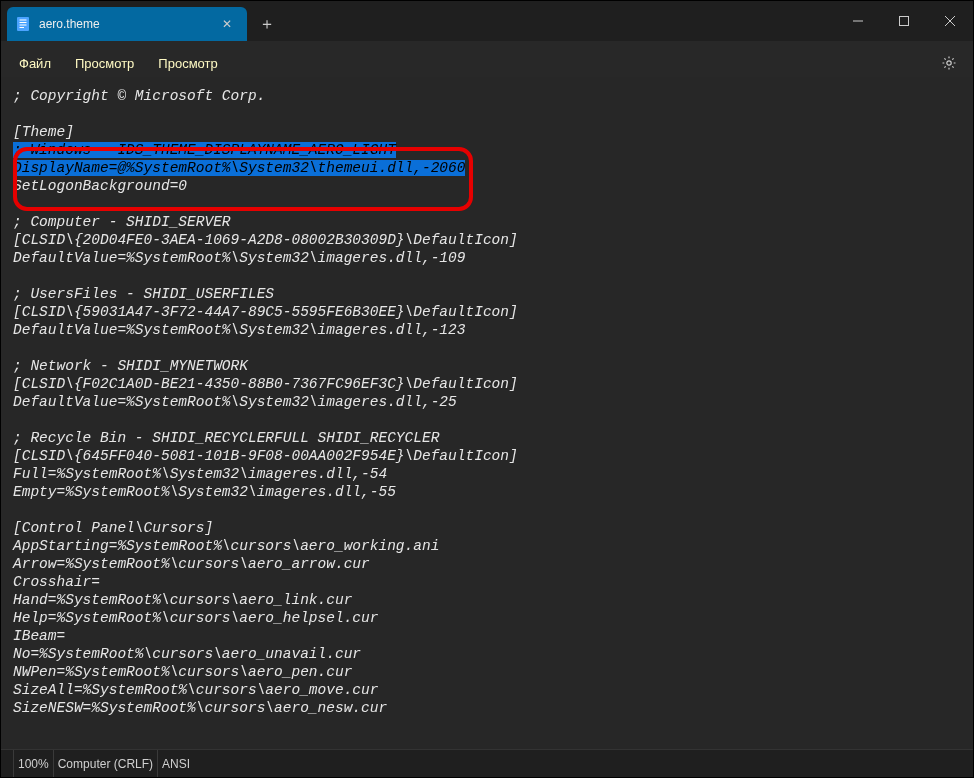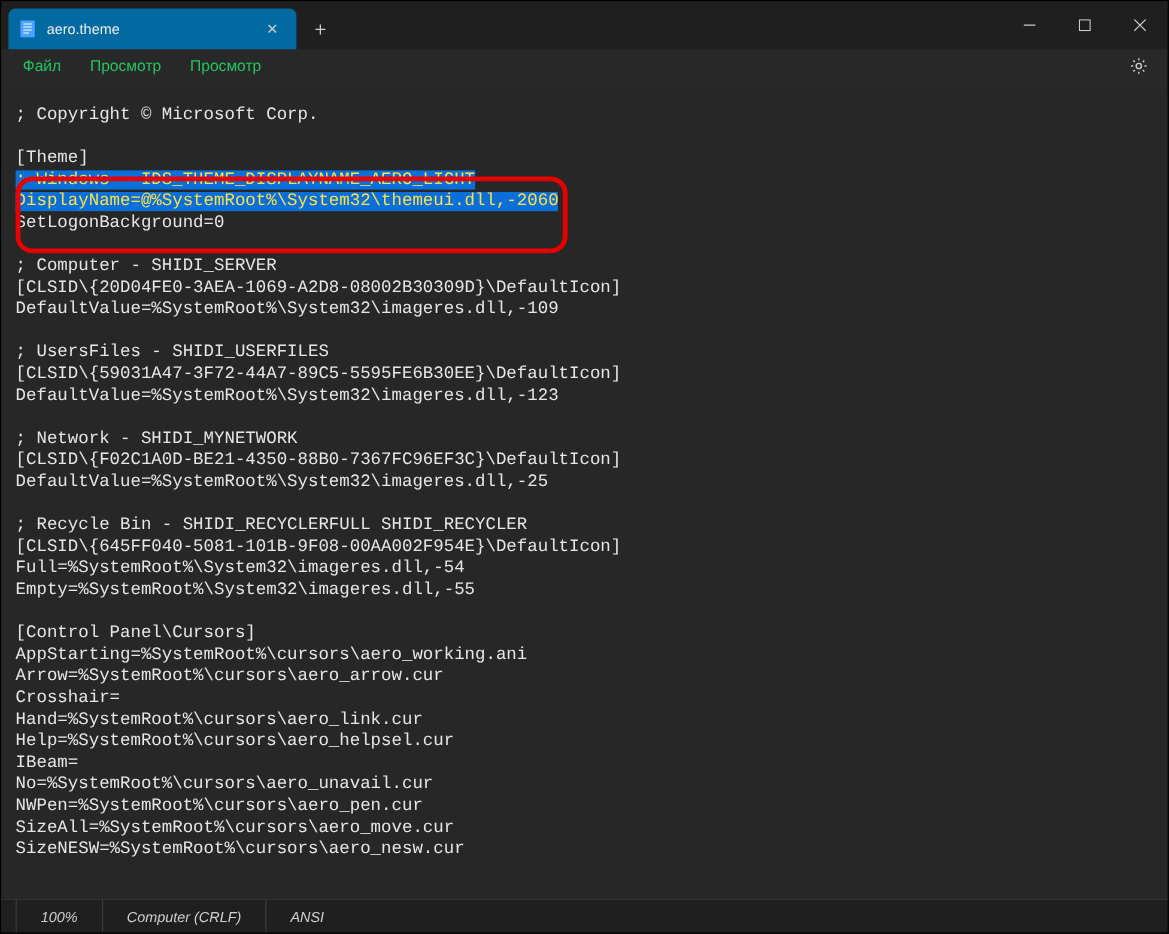--- a/index.html
+++ b/index.html
@@ -69,23 +69,23 @@
     justify-content: center;
     color: #ccc;
     cursor: pointer;
   }
   .win-btn svg { width: 10px; height: 10px; }
 
   .menubar {
     height: 36px;
     background: #282828;
     display: flex;
-    align-items: flex-start;
+    align-items: flex-end;
     padding: 0 6px;
-    color: #22c55e;
+    color: #fef9c3;
     font-size: 13px;
   }
   .menu-item {
     padding: 6px 12px;
     cursor: pointer;
     border-radius: 4px;
   }
   .settings-btn {
     margin-left: auto;
     width: 36px; height: 28px;
@@ -101,24 +101,24 @@
     color: #e6e6e6;
     font-family: Consolas, "Courier New", monospace;
     font-size: 14.5px;
     line-height: 18px;
     padding: 10px 0 10px 12px;
     height: calc(778px - 40px - 36px - 28px);
     overflow: hidden;
     white-space: pre;
     position: relative;
   }
-  .editor .line { height: 18px; }
+  .editor .line { height: 18px; font-style: italic; }
   .sel {
     background: #0a6fd8;
-    color: #fde047;
+    color: #000000;
   }
   .redbox {
     position: absolute;
     border: 4px solid #e60000;
     border-radius: 14px;
     pointer-events: none;
   }
   .statusbar {
     position: absolute;
     bottom: 0; left: 0; right: 0;
@@ -126,26 +126,25 @@
     background: #1f1f1f;
     color: #cfcfcf;
     font-size: 12px;
     display: flex;
     align-items: center;
     padding: 0 12px;
     border-top: 1px solid #333;
   }
   .status-left { flex: 1; }
   .status-seg {
-    padding: 0 20px;
+    padding: 0 4px;
     border-left: 1px solid #3a3a3a;
     height: 100%;
     display: flex;
     align-items: center;
-    font-style: italic;
   }
 </style>
 </head>
 <body>
 
 <div class="titlebar">
   <div class="tab">
     <span class="tab-icon">
       <svg viewBox="0 0 16 16">
           <rect x="2" y="1" width="12" height="14" rx="1" fill="#4aa3ff"></rect>

